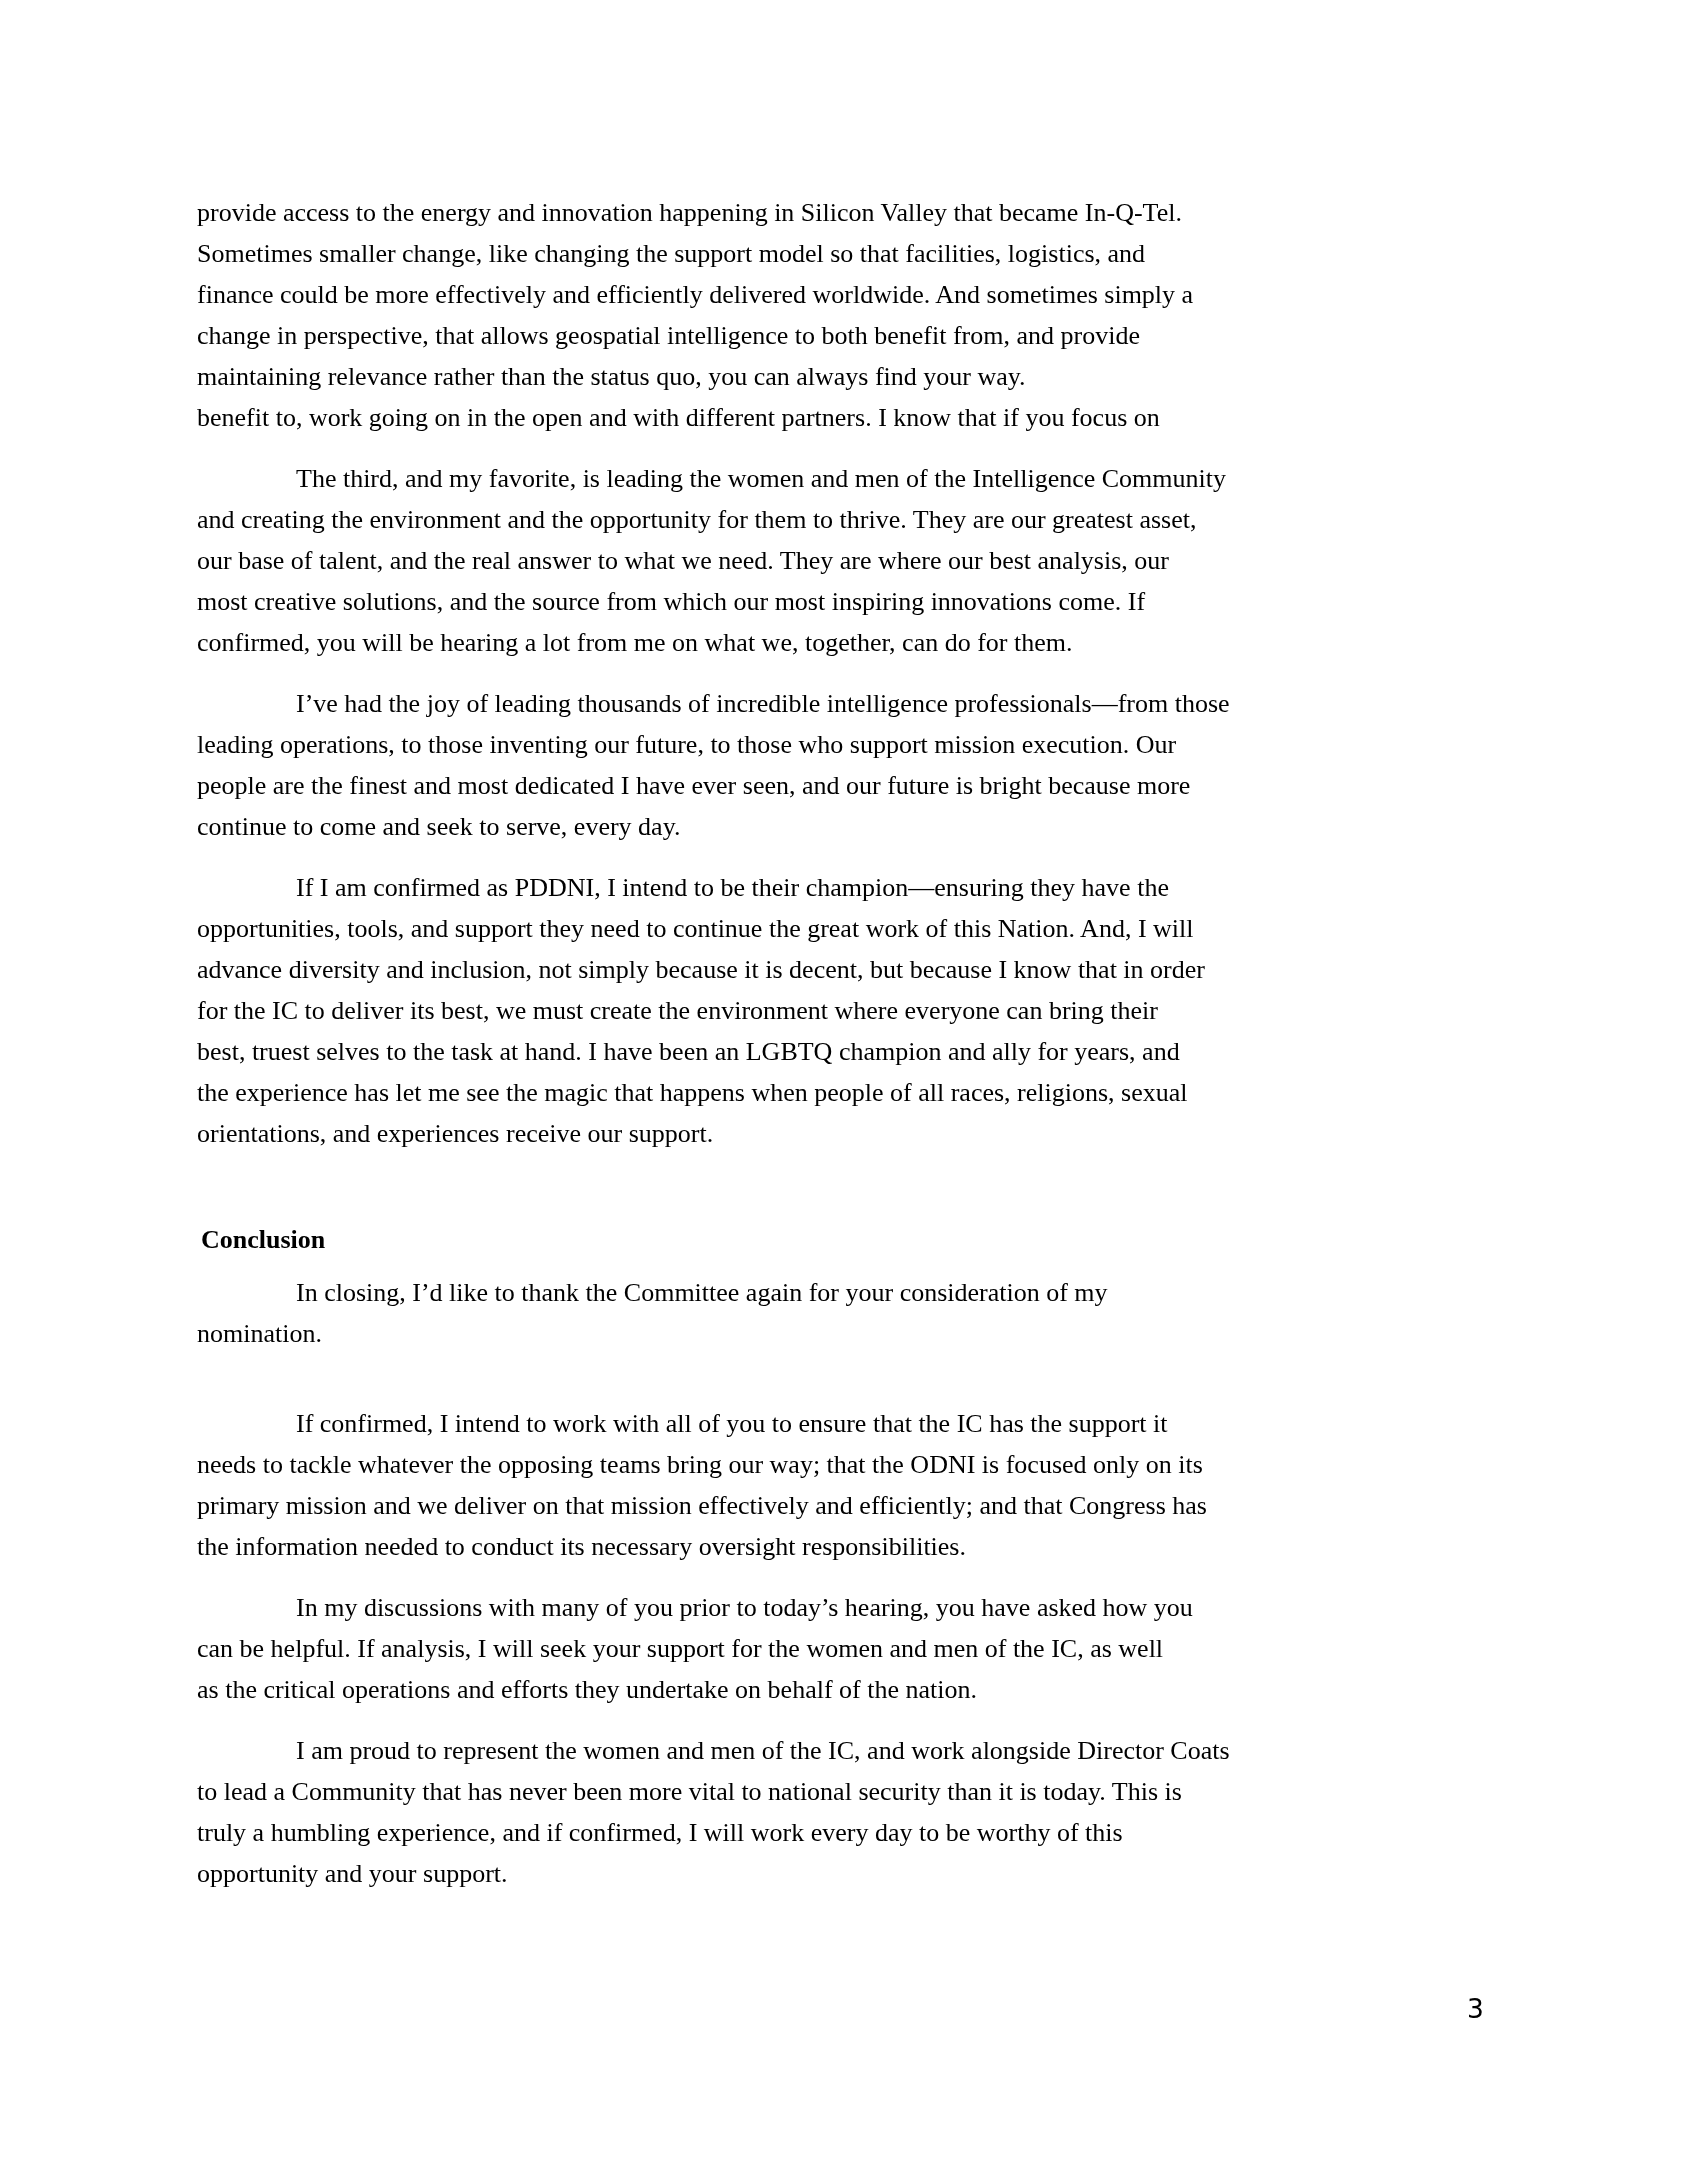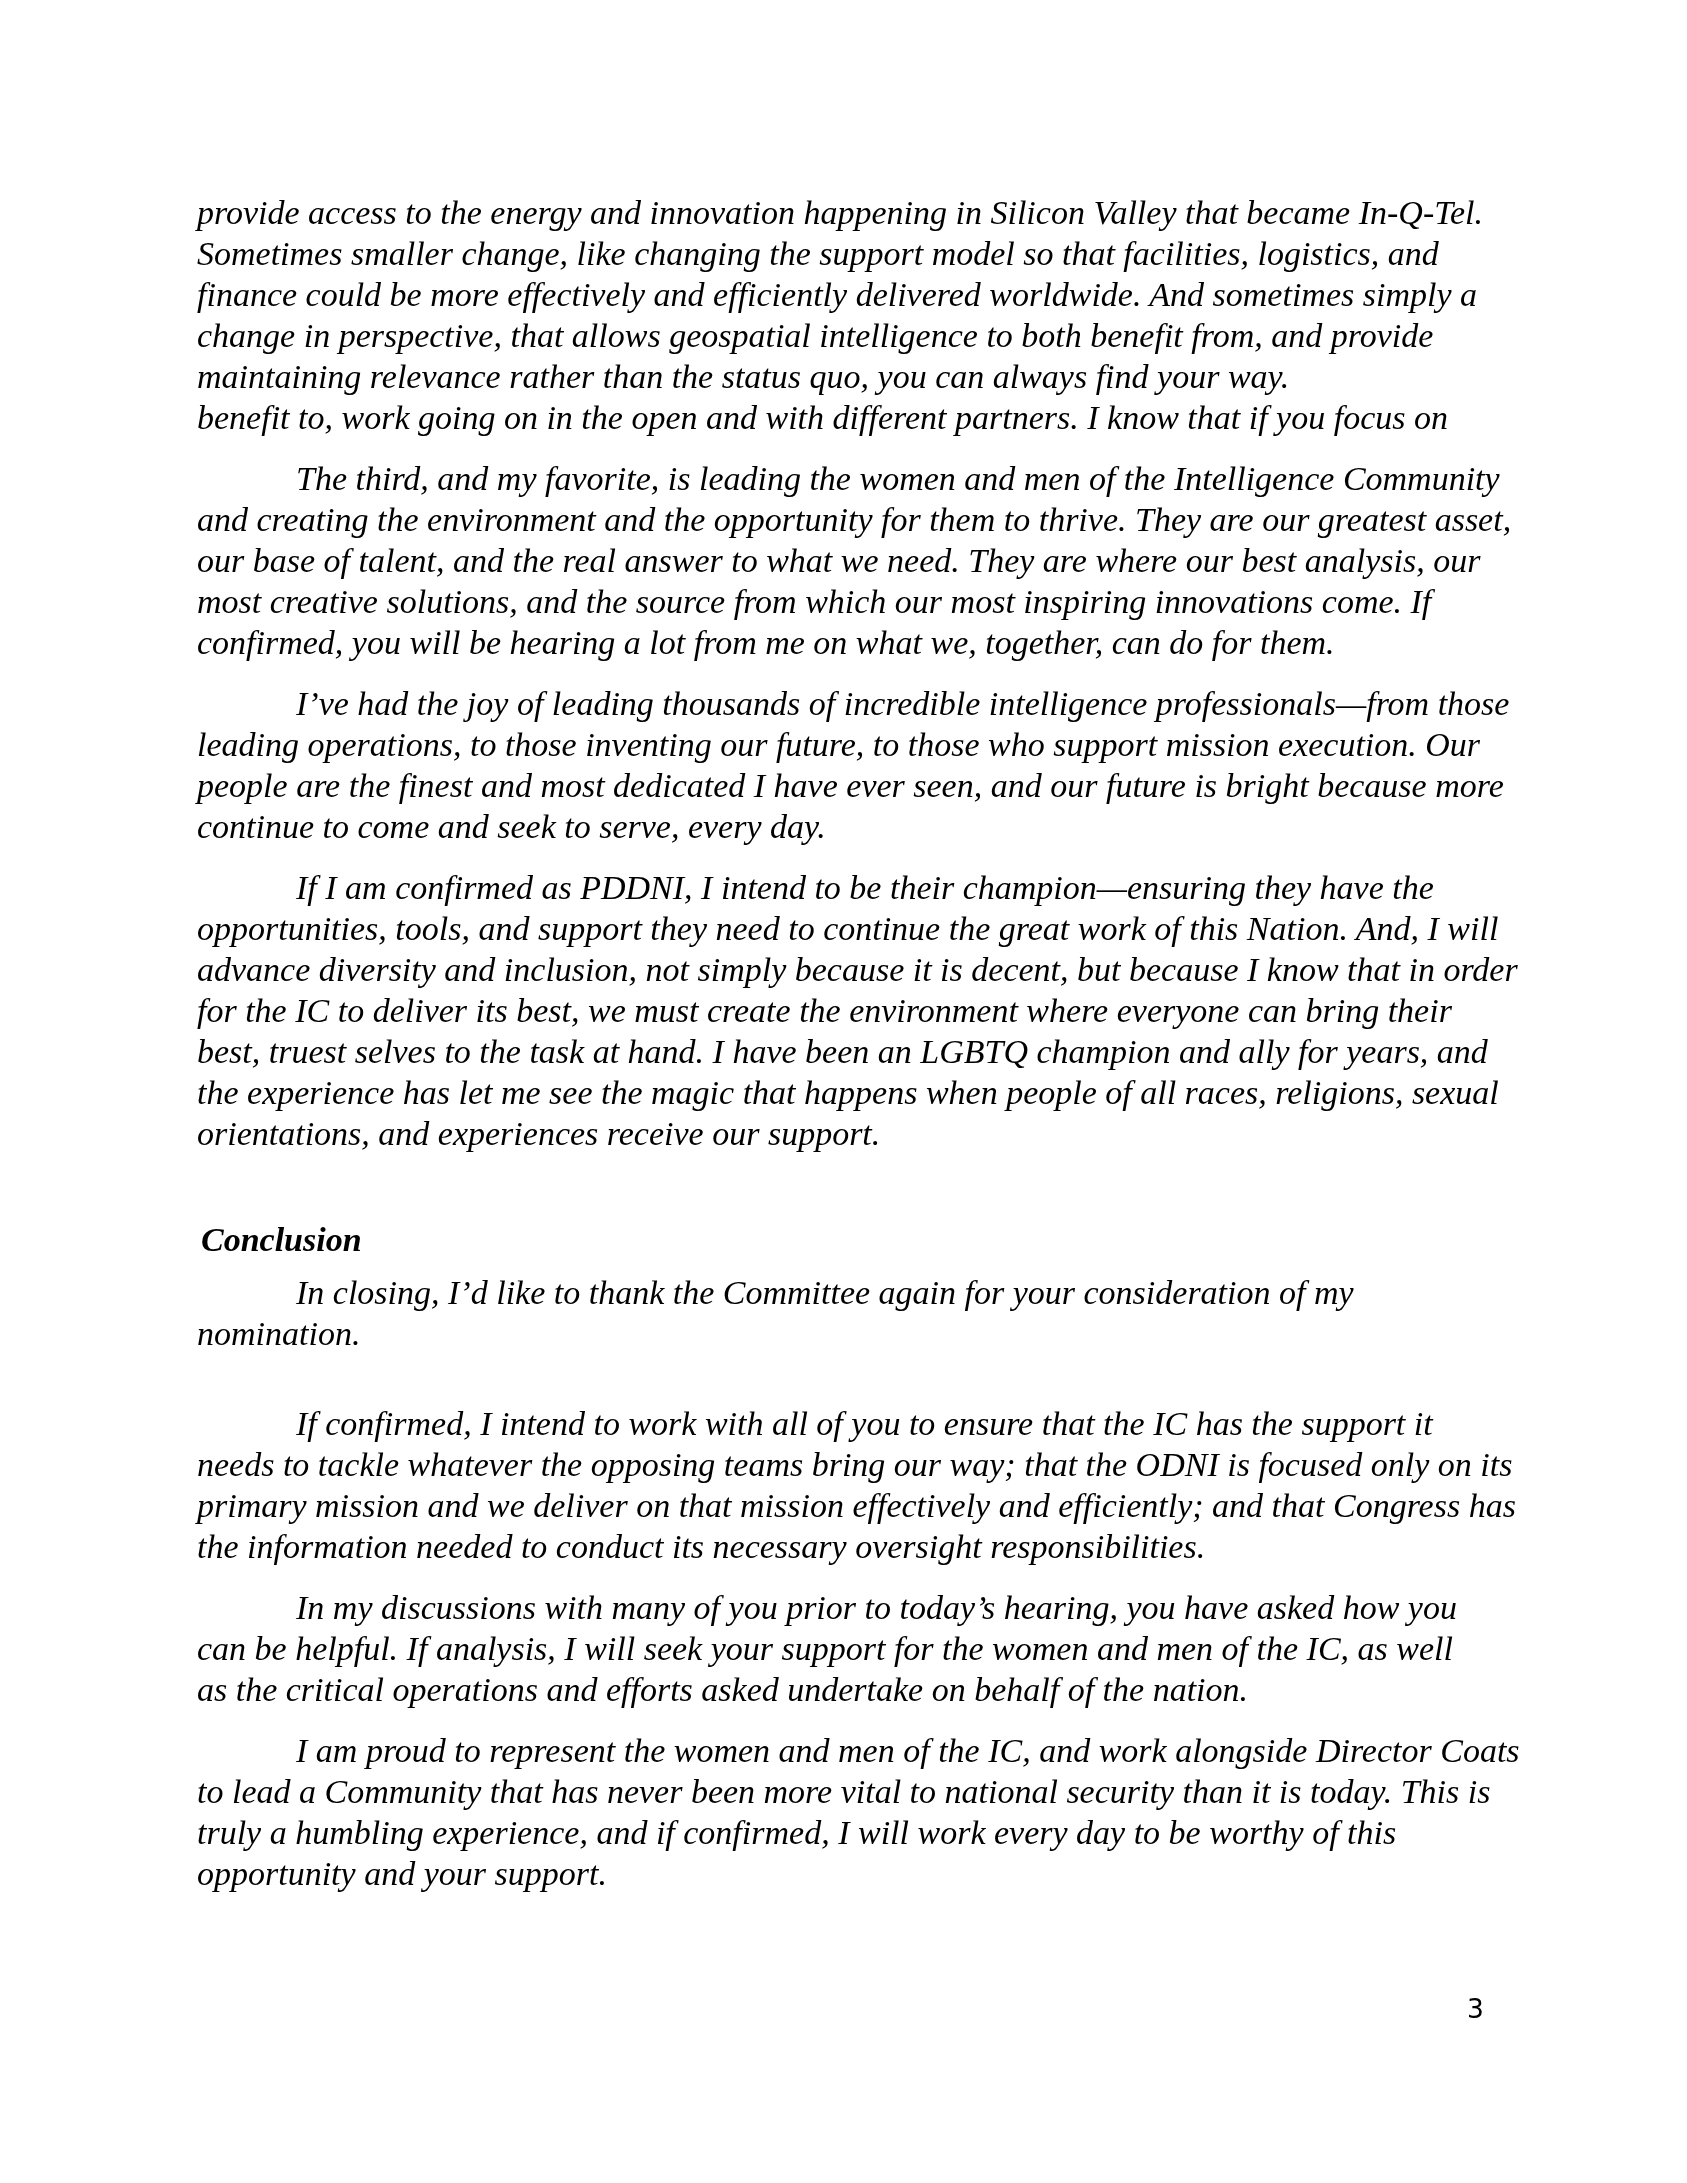--- a/index.html
+++ b/index.html
@@ -3,21 +3,21 @@
 <meta charset="utf-8">
 <style>
   html, body { margin: 0; padding: 0; background: #ffffff; }
   body { width: 1687px; height: 2183px; position: relative; overflow: hidden; }
   .page {
     position: absolute; left: 0; top: 0; width: 1687px; height: 2183px; background: #ffffff;
     color: #000000; font-family: "Liberation Serif", serif;
   }
   .content {
     position: absolute; left: 197px; top: 192px; width: 1297px;
-    font-size: 34px; line-height: 41px; font-style: italic;
+    font-size: 26px; line-height: 41px;
   }
   .p { margin: 0; text-align: left; }
   .gap { height: 20px; }
   .gap-large { height: 61px; }
   .heading { font-weight: bold; margin: 4px; }
   .pagenum {
     position: absolute; left: 1467px; top: 1993px;
     font-family: "DejaVu Sans", sans-serif; font-size: 26.5px; color: #000;
   }
   .line { display: block; white-space: nowrap; }
@@ -74,21 +74,21 @@
         <p class="p">
           <span class="line" style="padding-left: 99px; margin-top: 29px;">If confirmed, I intend to work with all of you to ensure that the IC has the support it</span>
           <span class="line">needs to tackle whatever the opposing teams bring our way; that the ODNI is focused only on its</span>
           <span class="line">primary mission and we deliver on that mission effectively and efficiently; and that Congress has</span>
           <span class="line">the information needed to conduct its necessary oversight responsibilities.</span>
         </p>
         <div class="gap"></div>
         <p class="p">
           <span class="line" style="padding-left: 99px;">In my discussions with many of you prior to today’s hearing, you have asked how you</span>
           <span class="line">can be helpful.  If analysis, I will seek your support for the women and men of the IC, as well</span>
-          <span class="line">as the critical operations and efforts asked undertake on behalf of the nation.</span>
+          <span class="line">as the critical operations and efforts they undertake on behalf of the nation.</span>
         </p>
         <div class="gap"></div>
         <p class="p">
           <span class="line" style="padding-left: 99px;">I am proud to represent the women and men of the IC, and work alongside Director Coats</span>
           <span class="line">to lead a Community that has never been more vital to national security than it is today.  This is</span>
           <span class="line">truly a humbling experience, and if confirmed, I will work every day to be worthy of this</span>
           <span class="line">opportunity and your support.</span>
         </p>
       </div>
   </div>

